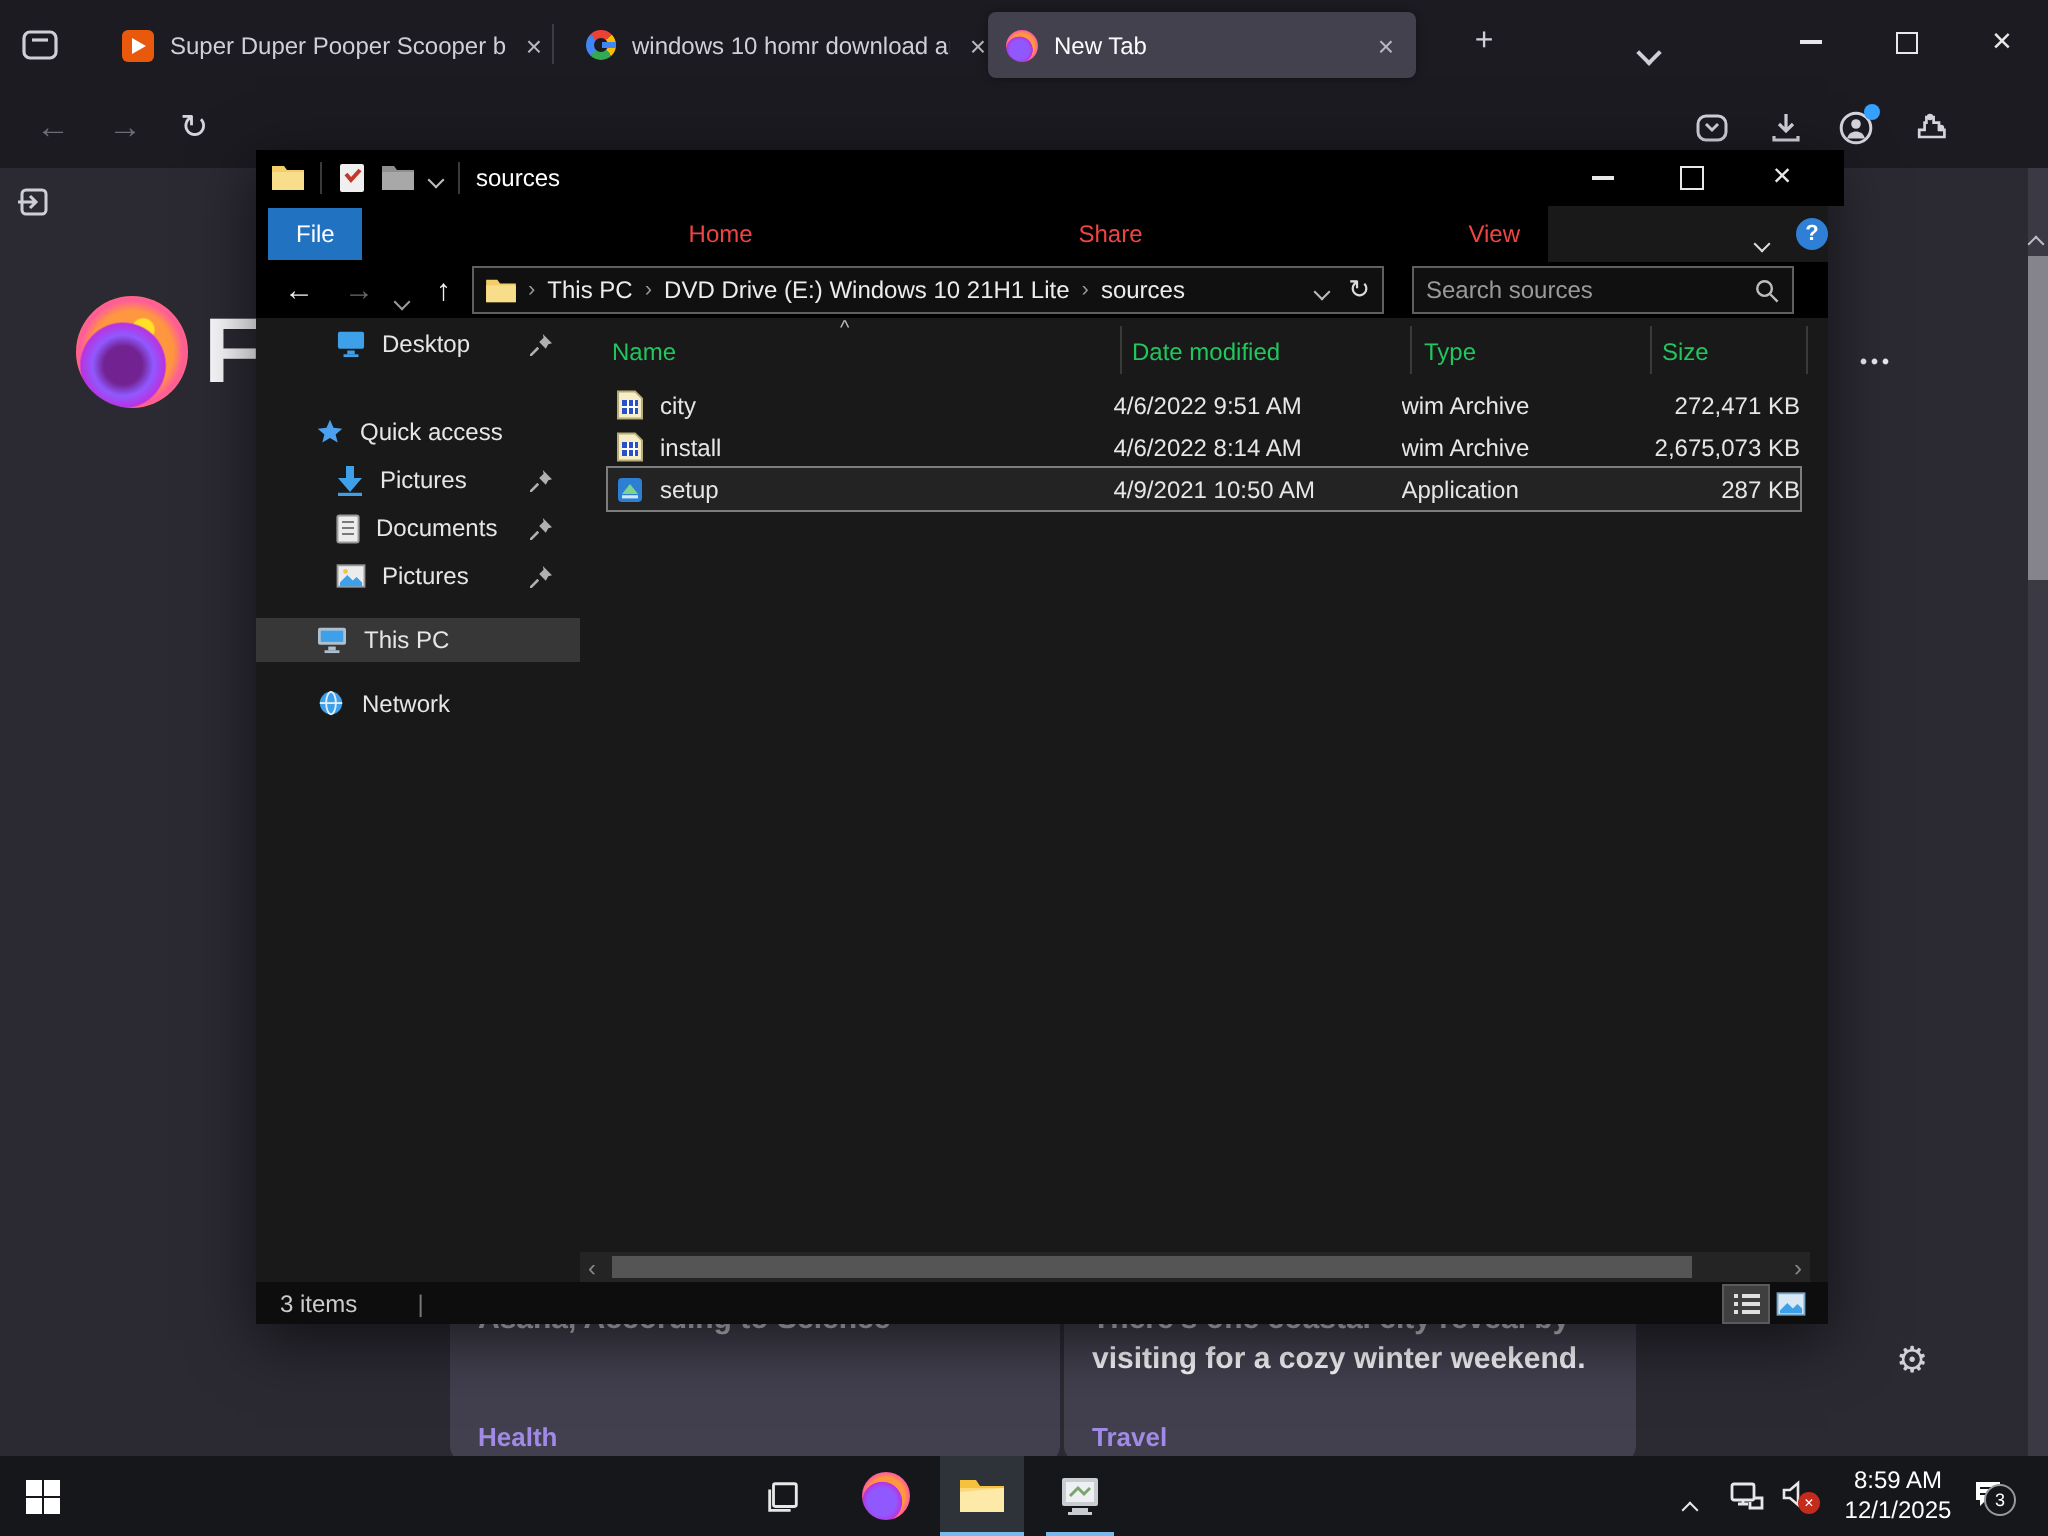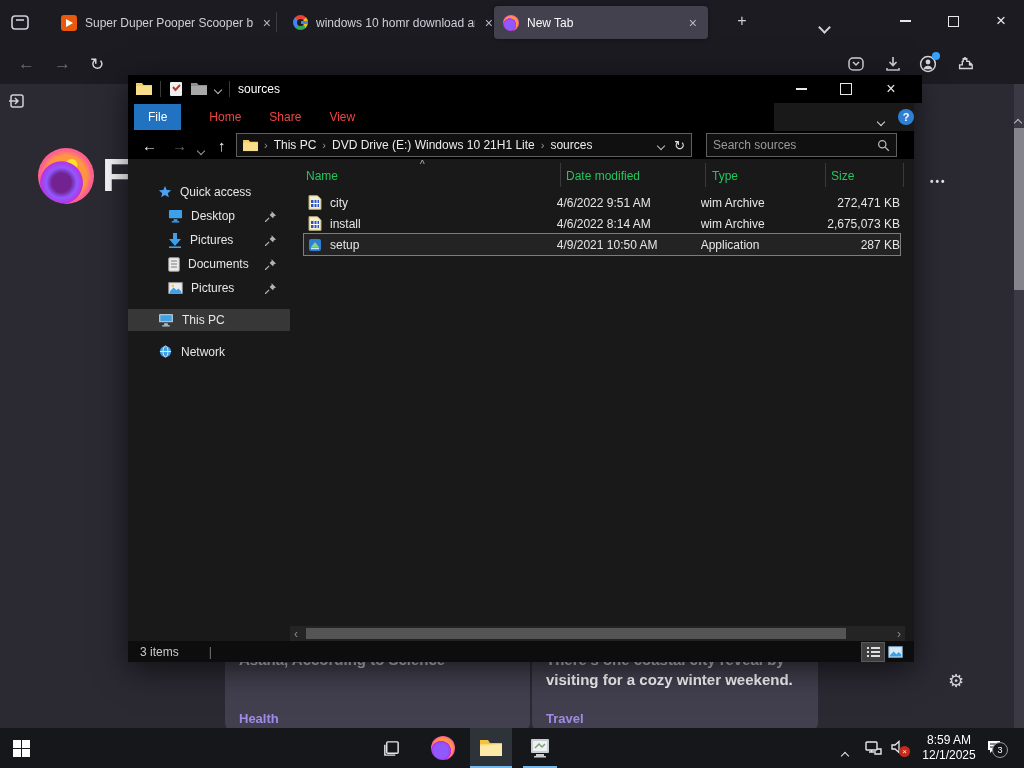--- a/index.html
+++ b/index.html
@@ -55,21 +55,21 @@
   .card .topic{font-size:13px;font-weight:600;color:#a18ae6;}
   .meatballs{color:#e8e8ee;font-size:10px;letter-spacing:2px;font-weight:700;}
   .scroll-track{left:1014px;top:84px;width:10px;height:644px;background:#3a3944;}
   .scroll-thumb{left:1014px;top:128px;width:10px;height:162px;background:#85848d;}
   .gear{color:#d0d0d8;font-size:18px;}
 
   
   .explorer{left:128px;top:75px;width:786px;height:587px;background:#191919;
             box-shadow:0 8px 30px rgba(0,0,0,.6);color:#e6e6e6;font-size:12px;}
   .exp-titlebar{left:0;top:0;width:786px;height:28px;background:#000;}
-  .exp-menubar{left:0;top:28px;width:646px;height:28px;background:#000;}
+  .exp-menubar{left:0;top:28px;width:646px;height:28px;background:#000;justify-content:space-between;}
   .exp-addrrow{left:0;top:56px;width:786px;height:28px;background:#000;}
   .qat-sep{width:1px;height:16px;background:#3a3a3a;}
   .menu-item{height:26px;padding:0 14px;display:flex;align-items:center;color:#ef4444;font-size:12px;}
   .menu-item.file{background:#2172c0;color:#fff;}
   .helpcircle{width:16px;height:16px;border-radius:50%;background:#2f7fd6;color:#fff;font-size:11px;
               font-weight:700;display:flex;align-items:center;justify-content:center;}
   .boxfield{height:24px;border:1px solid #5f5f5f;background:#101010;display:flex;align-items:center;}
   .crumb{color:#ececec;white-space:nowrap;}
   .crumb-sep{color:#9a9a9a;font-size:11px;padding:0 6px;}
   .exp-search-input{flex:1;background:transparent;border:none;outline:none;color:#bdbdbd;
@@ -290,42 +290,42 @@
         <span style="margin-right:6px">
             <svg width="13" height="13" viewBox="0 0 16 16">
               <circle cx="6.5" cy="6.5" r="4.5" fill="none" stroke="#bdbdbd" stroke-width="1.5"></circle>
               <line x1="10" y1="10" x2="14.5" y2="14.5" stroke="#bdbdbd" stroke-width="1.5"></line>
             </svg>
           </span>
       </div>
     </div>
 
     <div class="abs" style="left:0;top:84px;width:162px;height:467px">
-      <div class="sidebar-row" style="margin-top:22px;padding-left:30px">
-        <span>
-            <svg width="14" height="14" viewBox="0 0 16 16">
-              <path d="M8 1l2 4.6 5 .5-3.8 3.3L12.4 14 8 11.4 3.6 14l1.2-4.6L1 6.1l5-.5z" fill="#4ba0f0"></path>
-            </svg>
-          </span>
-        <span>Quick access</span>
-      </div>
       <div class="sidebar-row" style="margin-top:2px;padding-left:40px">
         <span>
             <svg width="15" height="14" viewBox="0 0 16 15">
               <rect x="1" y="1" width="14" height="9" rx="1" fill="#3da0e8"></rect>
               <rect x="6" y="11" width="4" height="2" fill="#3da0e8"></rect>
               <rect x="4" y="13" width="8" height="1.5" fill="#3da0e8"></rect>
             </svg>
           </span>
         <span>Desktop</span>
         <span class="pin">
             <svg width="11" height="11" viewBox="0 0 12 12">
               <path d="M7 0l5 5-2 .6L8.6 8 5 4.4 7.4 2zM4 7l1 1-4 4H0v-1z" fill="#b0b0b0"></path>
             </svg>
           </span>
+      </div>
+      <div class="sidebar-row" style="margin-top:22px;padding-left:30px">
+        <span>
+            <svg width="14" height="14" viewBox="0 0 16 16">
+              <path d="M8 1l2 4.6 5 .5-3.8 3.3L12.4 14 8 11.4 3.6 14l1.2-4.6L1 6.1l5-.5z" fill="#4ba0f0"></path>
+            </svg>
+          </span>
+        <span>Quick access</span>
       </div>
       <div class="sidebar-row" style="margin-top:2px;padding-left:40px">
         <span>
             <svg width="14" height="15" viewBox="0 0 14 15">
               <path d="M5 0h4v6h4l-6 7-6-7h4z" fill="#3da0e8"></path>
               <rect x="1" y="13.4" width="12" height="1.6" fill="#3da0e8"></rect>
             </svg>
           </span>
         <span>Pictures</span>
         <span class="pin">

